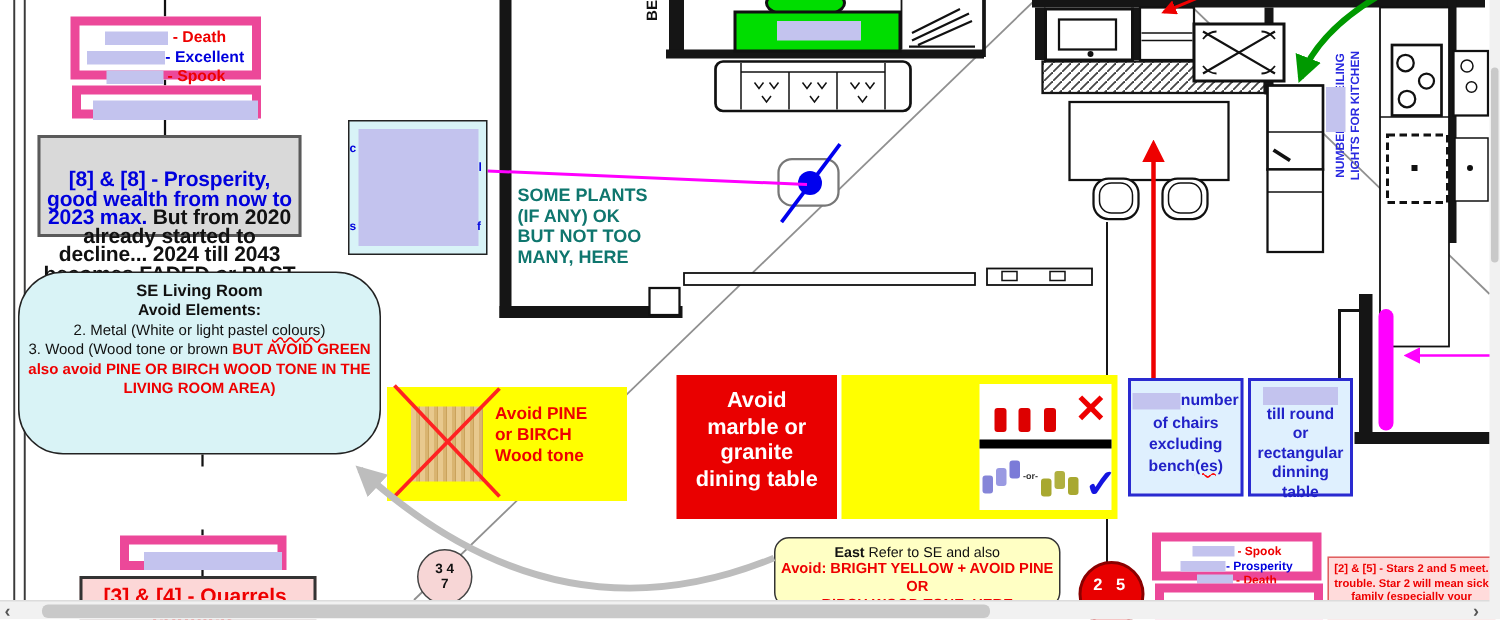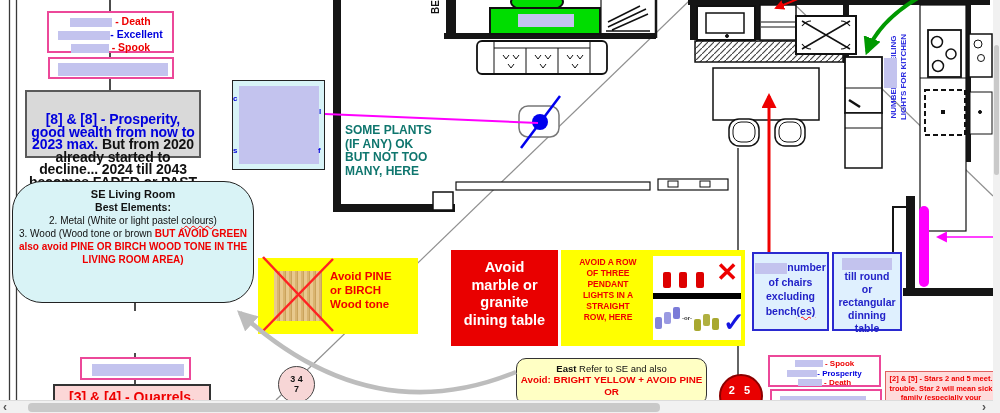--- a/index.html
+++ b/index.html
@@ -8,21 +8,21 @@
   .abs{position:absolute;box-sizing:border-box;}
   .c{text-align:center;}
   .b{font-weight:bold;}
   .red{color:#ee0000;}
   .blue{color:#0000dd;}
   .navy{color:#2222c8;}
   .pre{white-space:pre-line;}
   .lav{background:#c3c3ee;display:inline-block;vertical-align:middle;}
   .lavb{background:#c3c3ee;position:absolute;}
   .sq{text-decoration:underline;text-decoration-style:wavy;text-decoration-color:#f00;text-decoration-thickness:1px;}
-  .wbox{background:#fff;border:2px solid #ec4899;}
+  .wbox{background:#fff;border:6px solid #ec4899;}
   svg{position:absolute;left:0;top:0;}
   
   .pend{display:inline-block;vertical-align:bottom;}
   .pend .stem{width:2px;background:#222;margin:0 auto;}
   .pend .bulb{border-radius:2px;}
   
   .track{background:#f1f1f1;}
   .thumb{background:#c9c9c9;border-radius:4px;}
   .sarrow{color:#555;font-size:12px;line-height:11px;font-weight:bold;}
 </style>
@@ -189,21 +189,21 @@
   <div class="abs wbox" style="left:48px;top:57px;width:126px;height:22px;">
     <span class="lavb" style="left:8px;top:4px;width:110px;height:13px;"></span>
   </div>
 
   <div class="abs c b" style="left:25px;top:90px;width:176px;height:68px;background:#d9d9d9;border:2px solid #5a5a5a;font-size:14px;line-height:12.5px;padding:21px 1px;letter-spacing:-0.1px;">
     <span class="blue">[8] &amp; [8] - Prosperity, good wealth from now to 2023 max.</span><span style="color:#111;"> But from 2020 already started to decline... 2024 till 2043 becomes FADED or PAST Prosperity</span>
   </div>
 
   <div class="abs c" style="left:12px;top:181px;width:242px;height:122px;background:#d9f3f6;border:1.6px solid #222;border-radius:30px;padding-top:6px;font-size:10px;line-height:13px;color:#111;">
     <div class="b" style="font-size:11px;">SE Living Room</div>
-    <div class="b" style="font-size:10.5px;">Best Elements:</div>
+    <div class="b" style="font-size:10.5px;">Avoid Elements:</div>
     <div><span>2.  Metal (White or light pastel </span><span class="sq">colours</span><span>)</span></div>
     <div><span>3. Wood (Wood tone or brown </span><span class="red b">BUT AVOID GREEN also avoid PINE OR BIRCH WOOD TONE IN THE LIVING ROOM AREA)</span></div>
   </div>
 
 
   <div class="abs wbox" style="left:80px;top:357px;width:111px;height:23px;">
     <span class="lavb" style="left:10px;top:5px;width:92px;height:12px;"></span>
   </div>
 
   <div class="abs c b red" style="left:53px;top:384px;width:158px;height:29px;background:#fcd7d7;border:2px solid #333;font-size:14px;padding-top:3px;">
@@ -229,26 +229,20 @@
 or BIRCH
 Wood tone</div>
   </div>
 
   <div class="abs c b pre" style="left:451px;top:250px;width:107px;height:96px;background:#e90000;color:#fff;font-size:14.5px;line-height:17.5px;padding-top:9px;">Avoid
 marble or
 granite
 dining table</div>
 
   <div class="abs" style="left:561px;top:250px;width:184px;height:96px;background:#ffff00;">
-    <div class="abs c b red pre" style="left:2px;top:7px;width:90px;font-size:8.5px;line-height:11px;">AVOID A ROW
-OF THREE
-PENDANT
-LIGHTS IN A
-STRAIGHT
-ROW, HERE</div>
     <div class="abs" style="left:92px;top:6px;width:88px;height:84px;background:#fff;">
       <div style="height:37px;padding-left:10px;white-space:nowrap;">
         <span class="pend"><span class="stem" style="height:12px;"></span><span class="bulb" style="display:block;width:8px;height:16px;background:#dd0000;"></span></span>
         <span class="pend" style="margin-left:4px;"><span class="stem" style="height:12px;"></span><span class="bulb" style="display:block;width:8px;height:16px;background:#dd0000;"></span></span>
         <span class="pend" style="margin-left:4px;"><span class="stem" style="height:12px;"></span><span class="bulb" style="display:block;width:8px;height:16px;background:#dd0000;"></span></span>
         <span class="b" style="color:#e00;font-size:26px;vertical-align:top;margin-left:8px;line-height:32px;">✕</span>
       </div>
       <div style="height:6px;background:#000;"></div>
       <div style="height:40px;padding-left:2px;white-space:nowrap;display:flex;align-items:flex-end;">
         <span class="pend" style="margin-bottom:10px;"><span class="stem" style="height:5px;"></span><span class="bulb" style="display:block;width:7px;height:12px;background:#8585d8;"></span></span>

